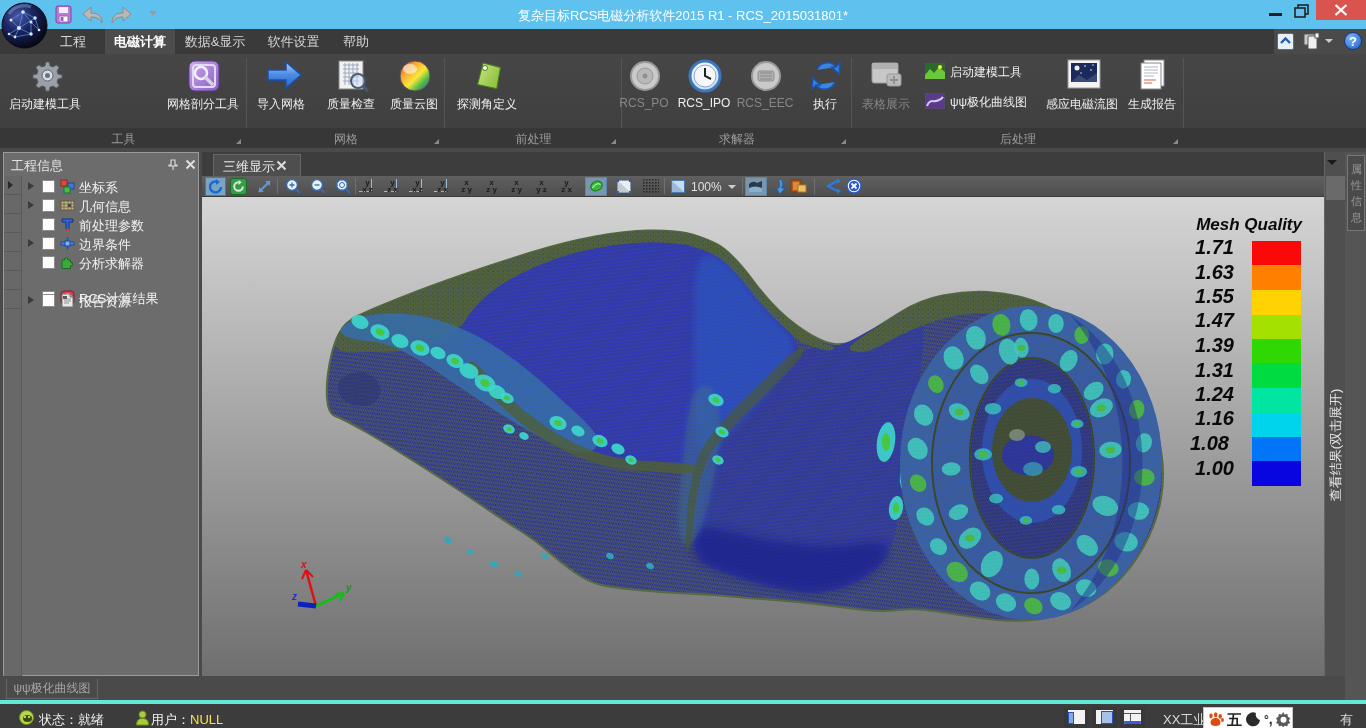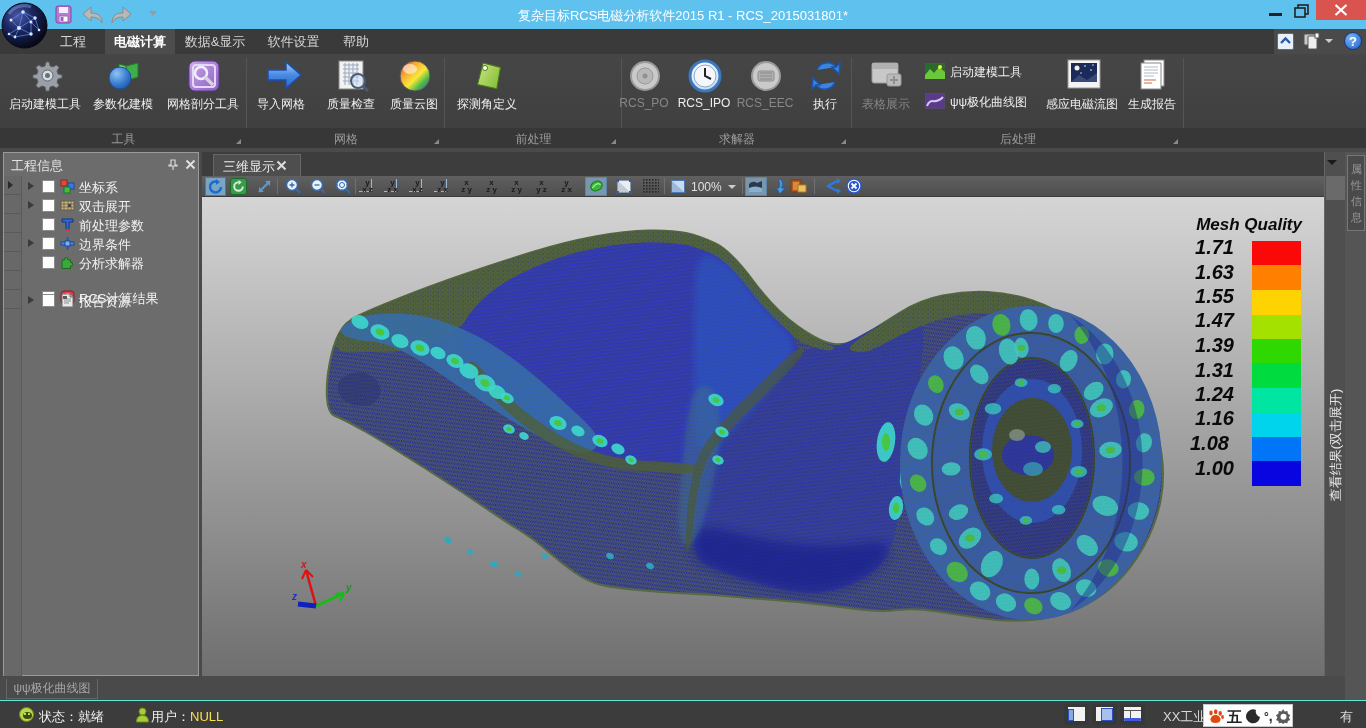--- a/index.html
+++ b/index.html
@@ -24,21 +24,21 @@
 .trow .ti{position:absolute;left:37px;top:1px;width:15px;height:15px}
 .trow .tx{position:absolute;left:56px;top:1px}
 #msgtab{position:absolute;left:6px;top:679px;width:92px;height:20px;background:#4a4a4a;border:1px solid #666;border-top:none;color:#a5a5a5;font-size:12px;text-align:center;line-height:19px}
 #viewarea{position:absolute;left:202px;top:152px;width:1122px;height:524px}
 #vtabbar{position:absolute;left:0;top:0;width:100%;height:24px;background:#3d3d3d}
 #vtab{position:absolute;left:11px;top:2px;width:88px;height:22px;background:#4e4e4e;border:1px solid #666;border-bottom:none;color:#e8e8e8;font-size:13px;padding:3px 0 0 9px}
 #vtoolbar{position:absolute;left:0;top:24px;width:100%;height:21px;background:linear-gradient(#606060,#4e4e4e);border-bottom:1px solid #3a3a3a}
 #canvas{position:absolute;left:0;top:45px;width:1122px;height:479px;background:linear-gradient(#d5d5d5,#6f6f6f)}
 #rstrip{position:absolute;left:1324px;top:152px;width:21px;height:524px;background:#4f4f4f;border-left:1px solid #666}
 #rtab{position:absolute;left:1347px;top:155px;width:18px;height:76px;background:#4a4a4a;border:1px solid #777;color:#b0b0b0;font-size:12px}
-#statusbar{position:absolute;left:0;top:700px;width:1366px;height:28px;background:#3c3c3c;border-top:1px solid #5eead4}
+#statusbar{position:absolute;left:0;top:700px;width:1366px;height:28px;background:#3c3c3c;border-top:4px solid #5eead4}
 .sbtext{position:absolute;top:7px;color:#f0f0f0;font-size:13px}
 </style></head>
 <body>
 <div id="titlebar">
     <div id="title">复杂目标RCS电磁分析软件2015 R1 - RCS_2015031801*</div>
 <svg class="abs" style="left:53px;top:4px" width="22" height="22" viewBox="0 0 22 22">
  <rect x="3" y="2" width="15" height="17" rx="2" fill="#b87cd8" stroke="#7a4898"></rect>
  <rect x="6" y="3" width="9" height="6" fill="#f4eef8"></rect>
  <rect x="6" y="12" width="9" height="6" fill="#fff" stroke="#9a68b8"></rect>
  <rect x="7.5" y="13" width="3" height="4" fill="#a060c0"></rect>
@@ -110,33 +110,20 @@
  <div class="gsep" style="left:851px"></div>
  <div class="gsep" style="left:1183px"></div>
  <div class="ritem" style="left:6px;width:78px"><div class="ic">
   <svg width="36" height="36" viewBox="0 0 36 36">
           <g fill="#9aa0a8" stroke="#5a6068" stroke-width="1">
    <path d="M18 4 l3 0 1 4 3 1 3.5-2 2.5 2.5 -2 3.5 1 3 4 1 0 3 -4 1 -1 3 2 3.5 -2.5 2.5 -3.5-2 -3 1 -1 4 -3 0 -1-4 -3-1 -3.5 2 -2.5-2.5 2-3.5 -1-3 -4-1 0-3 4-1 1-3 -2-3.5 2.5-2.5 3.5 2 3-1 z"></path>
           </g>
    <circle cx="19.5" cy="17.5" r="5.5" fill="#d8dce2" stroke="#5a6068"></circle>
    <circle cx="19.5" cy="17.5" r="2.5" fill="#6a7078"></circle>
   </svg></div>启动建模工具</div>
- <div class="ritem" style="left:86px;width:74px"><div class="ic">
-  <svg width="38" height="36" viewBox="0 0 38 36">
-   <path d="M20 8 l12-3 0 14 -12 4 z" fill="#3fae49" stroke="#1f7a28"></path>
-   <path d="M20 8 l-7-2 0 14 7 3 z" fill="#6fcf70" stroke="#1f7a28"></path>
-   <circle cx="14" cy="20" r="11" fill="url(#bluball)" stroke="#1a4f9c"></circle>
-   <defs>
-            <radialGradient id="bluball" cx="35%" cy="30%" r="80%">
-              <stop offset="0%" stop-color="#8ec4f4"></stop>
-              <stop offset="60%" stop-color="#3a7cd0"></stop>
-              <stop offset="100%" stop-color="#1c55a8"></stop>
-            </radialGradient>
-          </defs>
-  </svg></div>参数化建模</div>
  <div class="ritem" style="left:163px;width:80px"><div class="ic">
   <svg width="36" height="36" viewBox="0 0 36 36">
    <rect x="3" y="3" width="30" height="30" rx="6" fill="url(#purp)" stroke="#5a3a8a"></rect>
    <defs>
             <linearGradient id="purp" x1="0" y1="0" x2="1" y2="1">
               <stop offset="0%" stop-color="#c9a8ec"></stop>
               <stop offset="100%" stop-color="#8a5ec4"></stop>
             </linearGradient>
           </defs>
    <rect x="7" y="7" width="22" height="22" rx="3" fill="none" stroke="#e8d8f8" stroke-width="2"></rect>
@@ -308,21 +295,21 @@
   <div class="tx">坐标系</div>
     </div>
  <div class="trow" style="top:44px">
       <div class="arr" style="border-left-color:#3a3a3a;left:5px"></div>
       <div class="cb"></div>
   <svg class="ti" width="15" height="15" viewBox="0 0 15 15">
         <rect x="1" y="3" width="13" height="9" fill="#c8b888" stroke="#6a5a3a"></rect>
         <path d="M1 6 h13 M1 9 h13 M4 3 v9 M8 3 v9 M11 3 v9" stroke="#6a5a3a" stroke-width="0.8"></path>
         <rect x="8" y="6" width="3" height="3" fill="#4a4a4a"></rect>
       </svg>
-  <div class="tx">双击展开</div>
+  <div class="tx">几何信息</div>
     </div>
  <div class="trow" style="top:63px">
       <div class="cb"></div>
   <svg class="ti" width="15" height="15" viewBox="0 0 15 15">
         <path d="M2 2 h11 v3 h-4 v8 h-3 v-8 h-4 z" fill="#2a6ae0" stroke="#14337a"></path>
         <path d="M5 13 h5" stroke="#d03a2a" stroke-width="2"></path>
       </svg>
   <div class="tx">前处理参数</div>
     </div>
  <div class="trow" style="top:82px">

